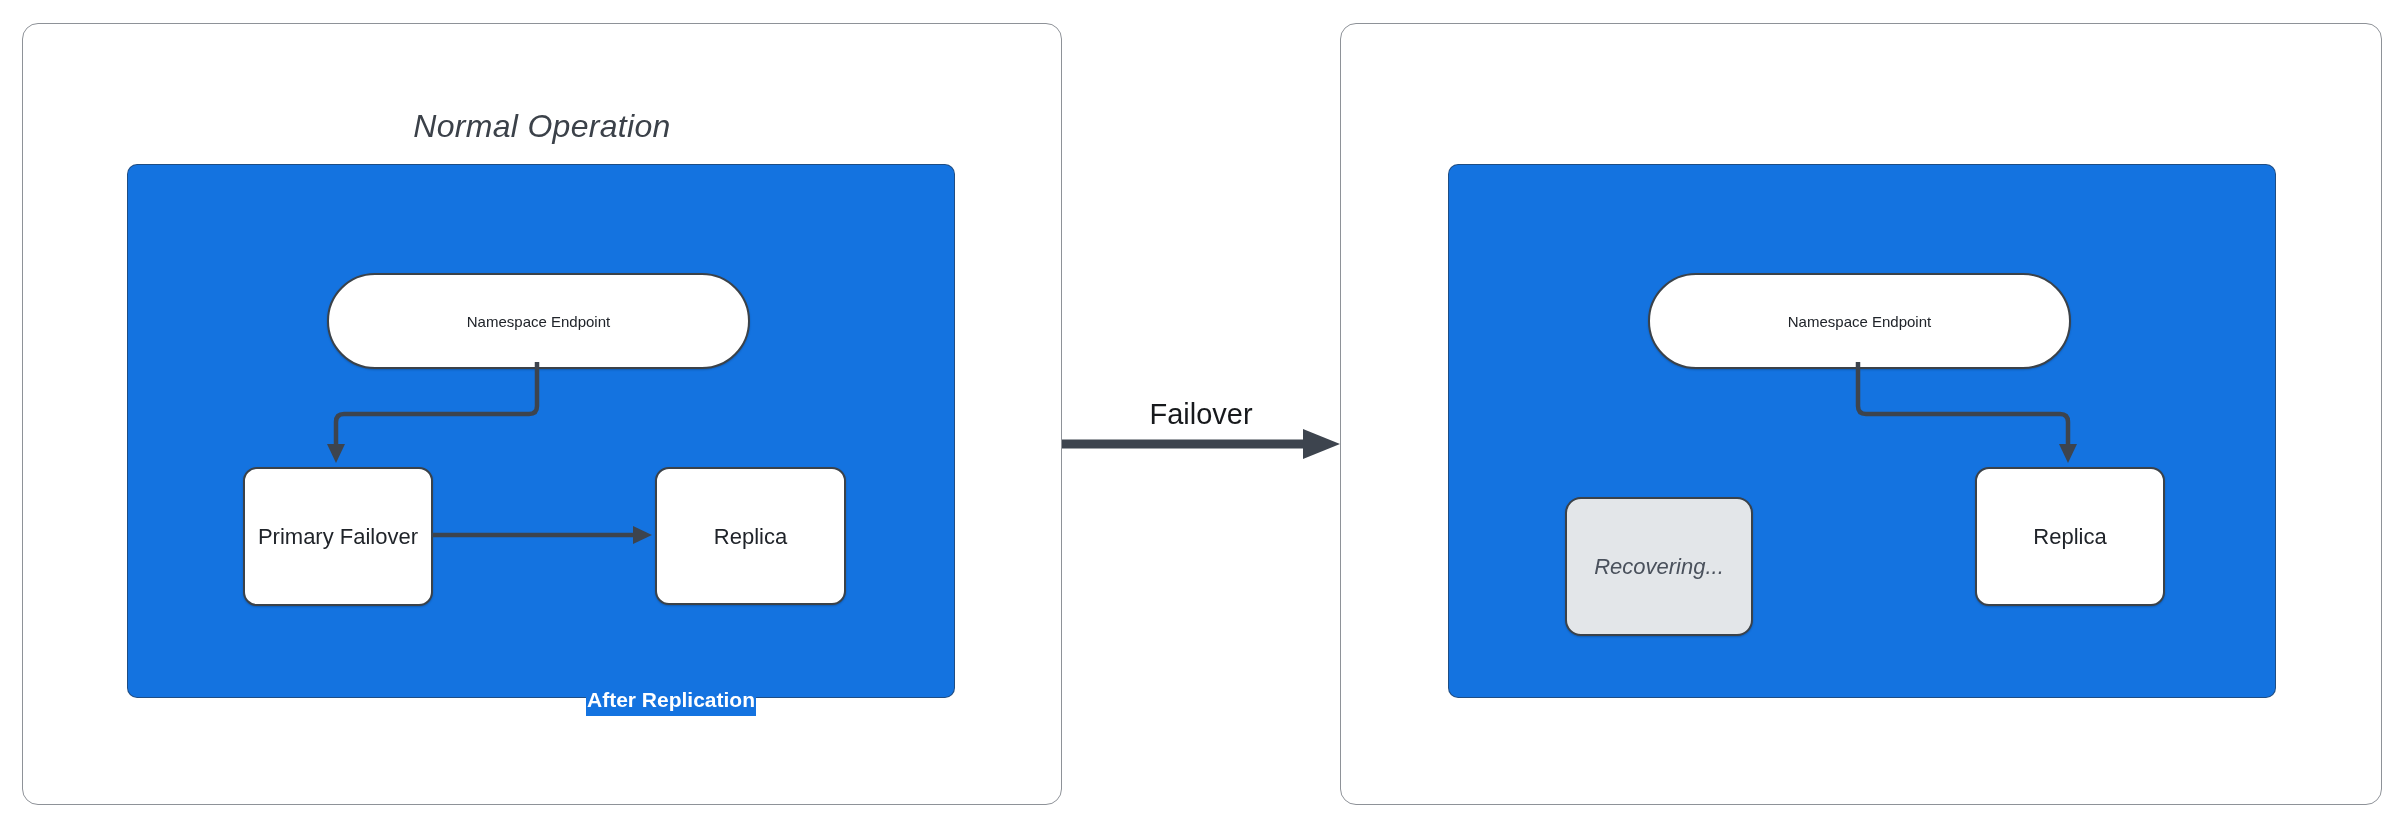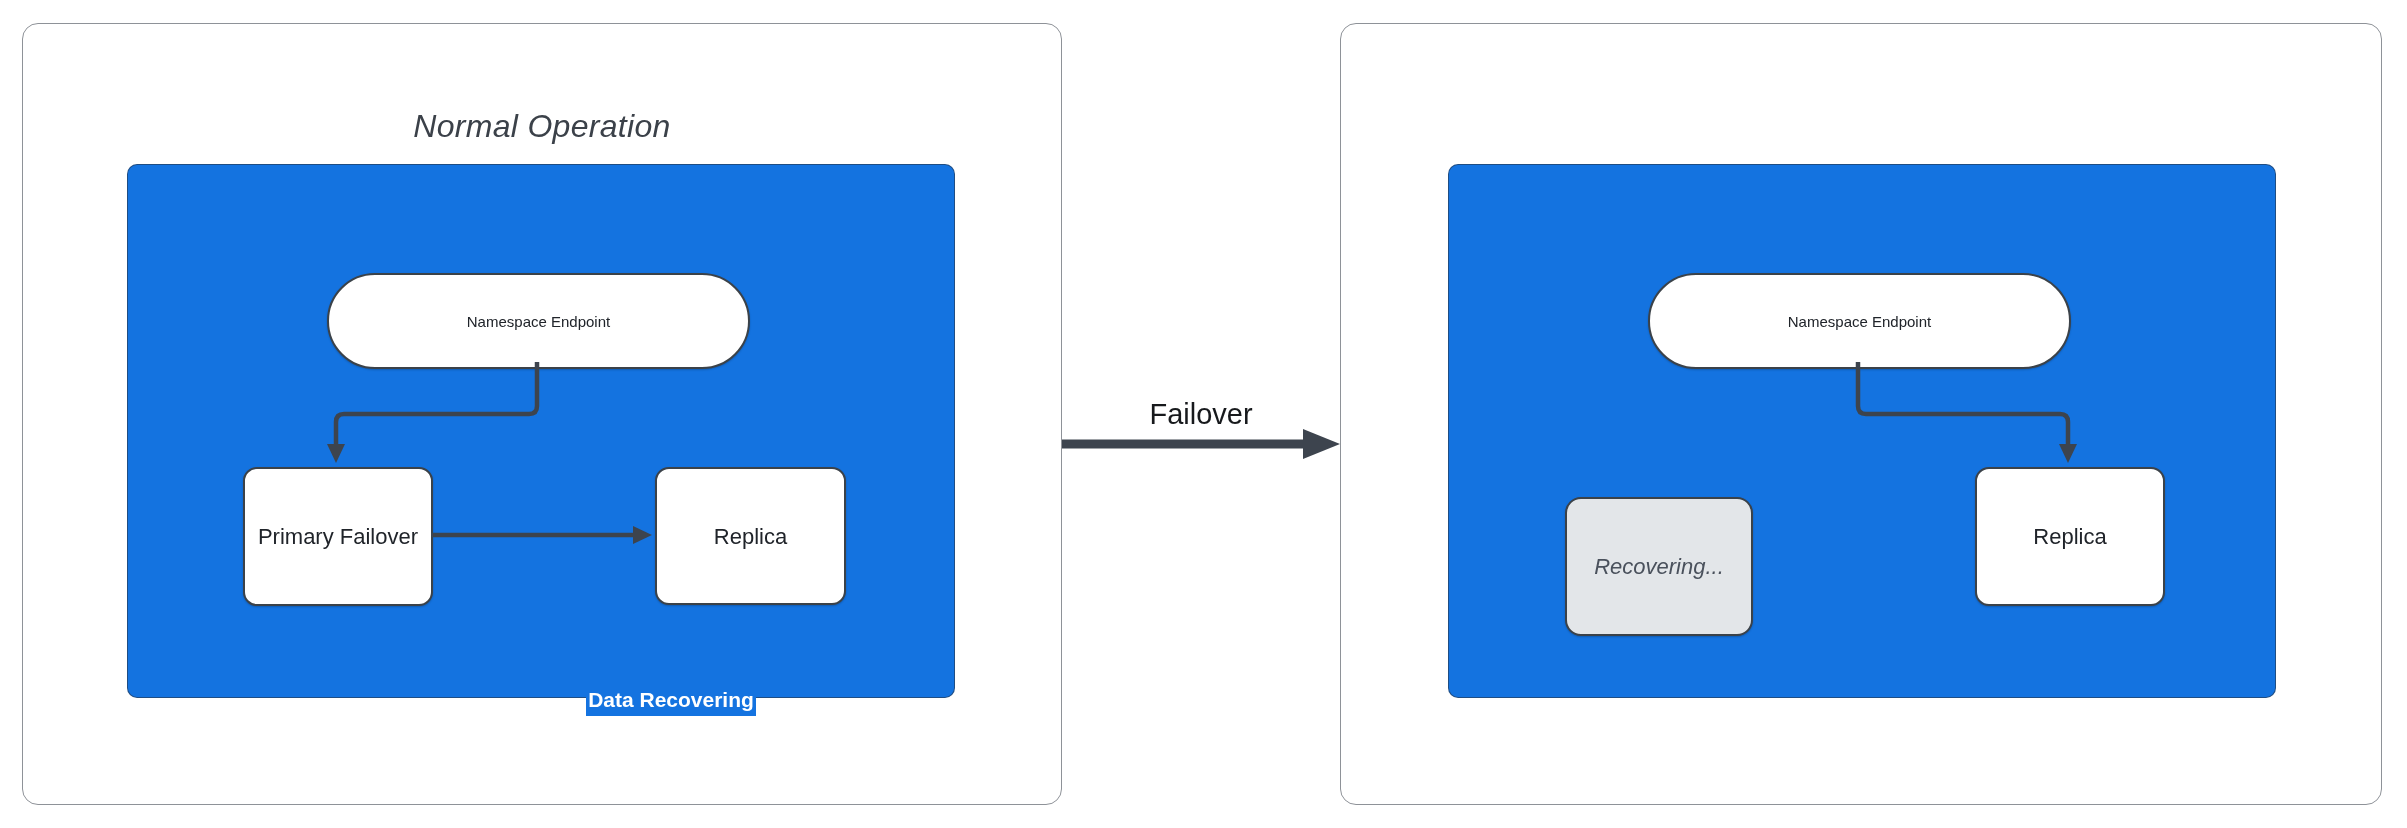--- a/index.html
+++ b/index.html
@@ -83,21 +83,21 @@
 <body>
 
 <div class="stage">
 
   <div class="panel panel-left">
     <div class="panel-title">Normal Operation</div>
     <div class="blue-box">
       <div class="node pill">Namespace Endpoint</div>
       <div class="node rect node-primary">Primary Failover</div>
       <div class="node rect node-replica-l">Replica</div>
-      <div class="edge-label">Data Recovering</div>
+      <div class="edge-label">After Replication</div>
     </div>
   </div>
 
   <div class="panel panel-right">
     <div class="blue-box">
       <div class="node pill">Namespace Endpoint</div>
       <div class="node node-recovering">Recovering...</div>
       <div class="node rect node-replica-r">Replica</div>
     </div>
   </div>

